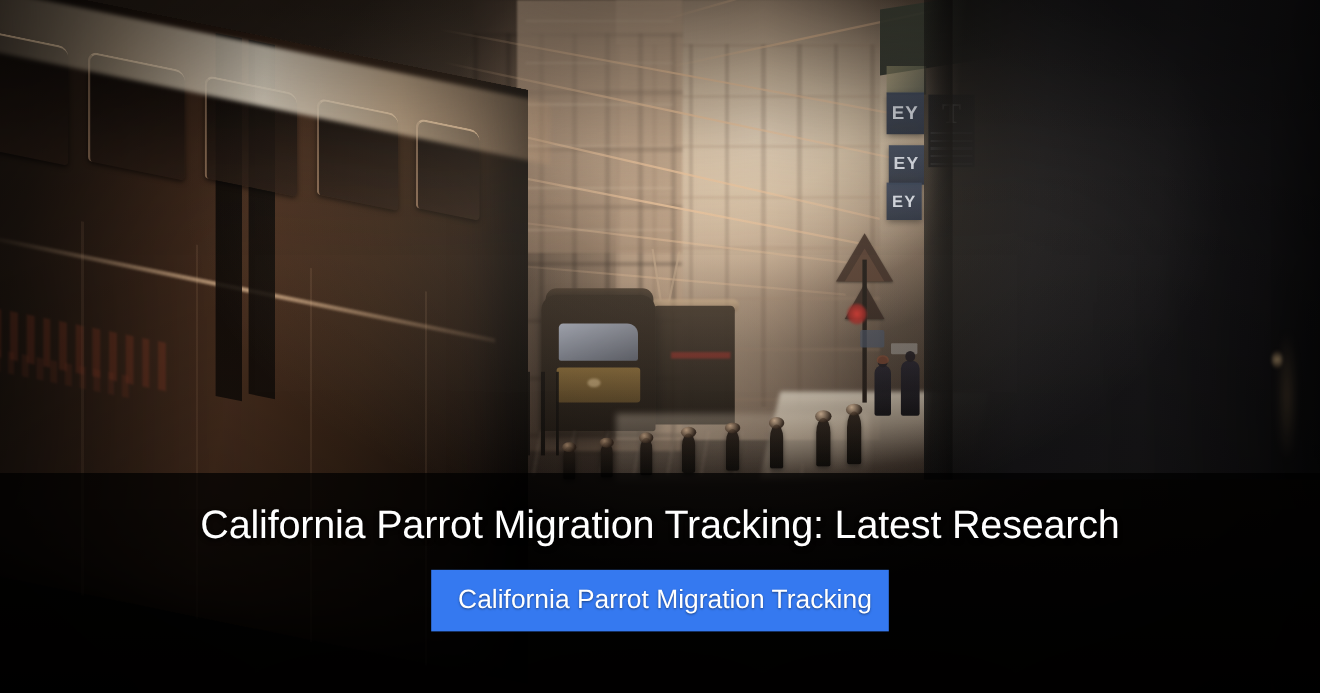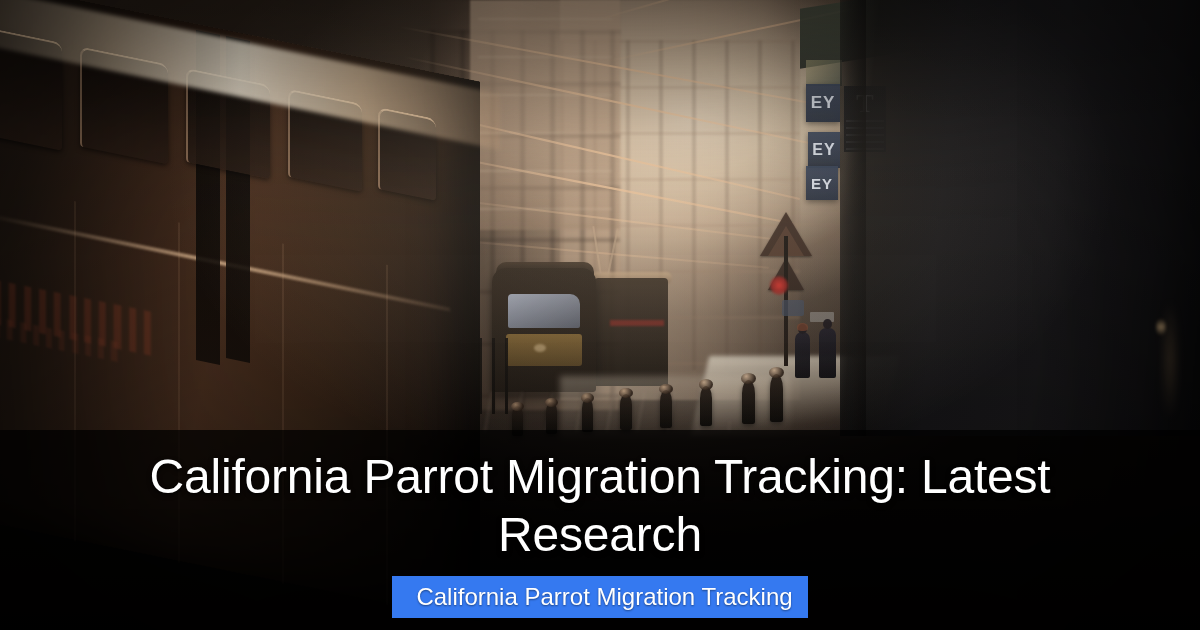--- a/index.html
+++ b/index.html
@@ -453,33 +453,33 @@
     display:flex; flex-direction:column;
     align-items:center; justify-content:flex-start;
     padding-top:18px;
   }
 
   .headline {
     width:960px;
     text-align:center;
     color:#ffffff;
     font-family:"Liberation Sans", sans-serif;
-    font-size:48px;
+    font-size:36px;
     font-weight:normal;
     line-height:58px;
     letter-spacing:-0.2px;
     text-shadow:0 2px 5px rgba(0,0,0,0.85);
   }
 
   .badge {
     margin-top:12px;
     display:inline-flex;
     align-items:center;
     gap:9px;
-    height:42px;
+    height:56px;
     padding:0 15px;
     background:#3579f0;
     color:#ffffff;
     font-family:"Liberation Sans", sans-serif;
     font-size:24px;
     line-height:38px;
     white-space:nowrap;
     text-shadow:0 1px 2px rgba(0,0,0,0.45);
   }
   .badge-icon {

